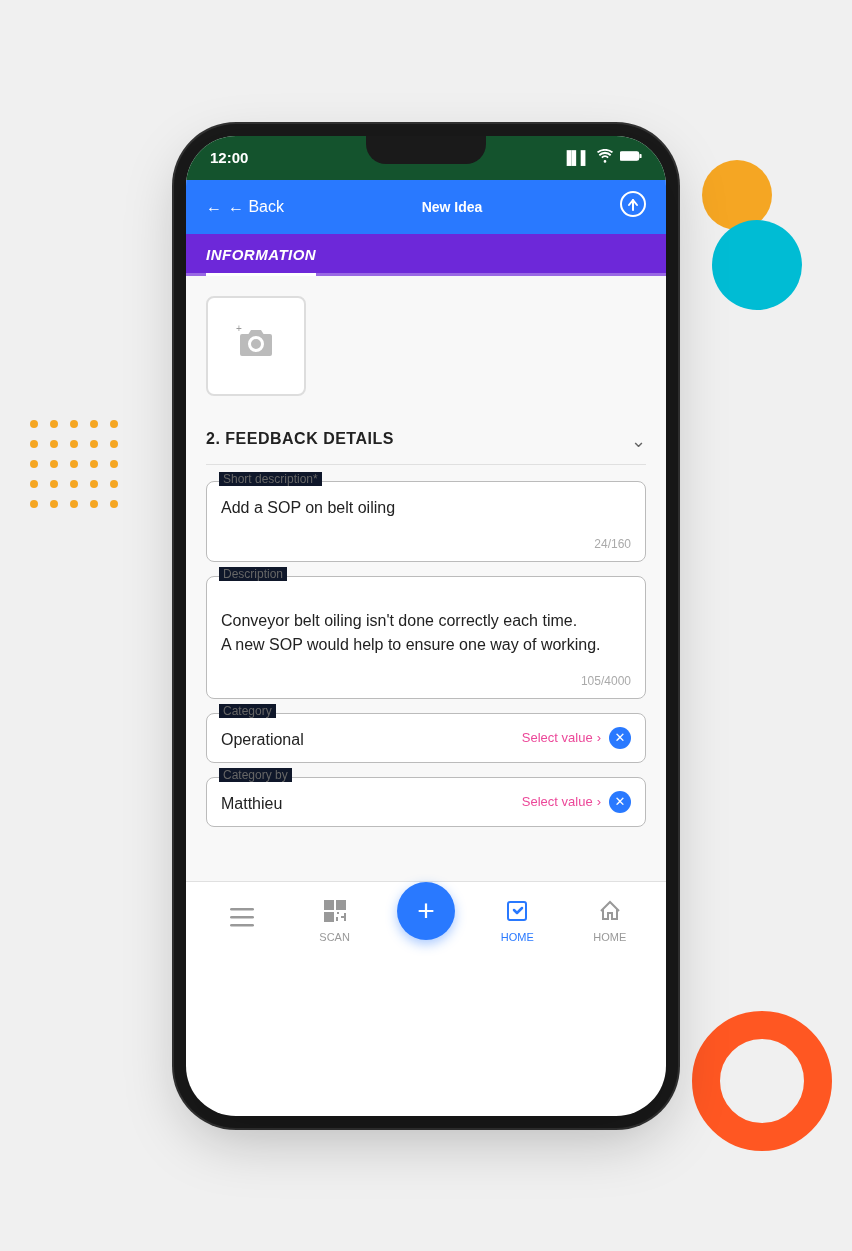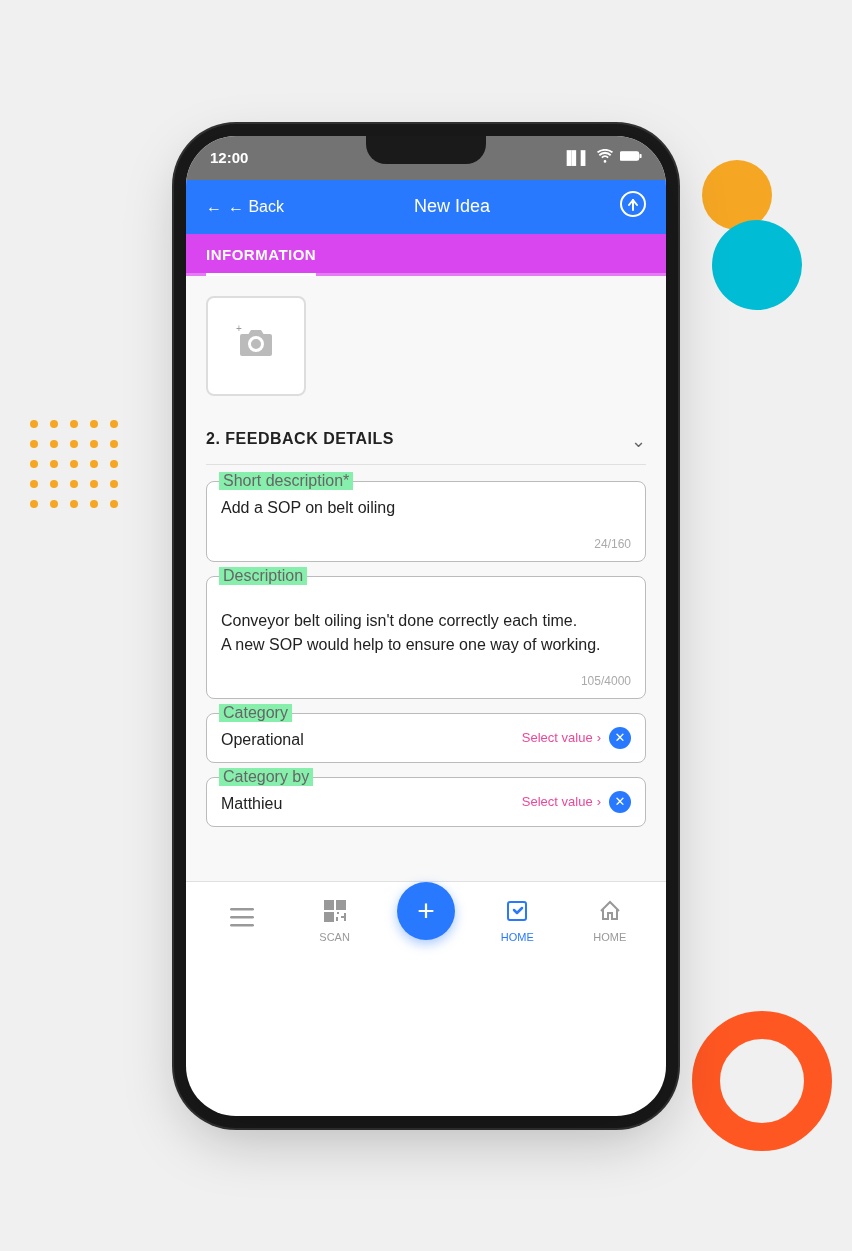--- a/index.html
+++ b/index.html
@@ -66,21 +66,21 @@
       background: #fff;
       border-radius: 50px;
       box-shadow: 0 20px 60px rgba(0,0,0,0.25), 0 0 0 12px #1a1a1a, 0 0 0 14px #333;
       overflow: hidden;
       position: relative;
       z-index: 10;
     }
 
     
     .status-bar {
-      background: #737373;
+      background: #14532d;
       height: 44px;
       display: flex;
       align-items: center;
       justify-content: space-between;
       padding: 0 24px;
     }
     .status-time {
       color: white;
       font-size: 15px;
       font-weight: 600;
@@ -120,35 +120,36 @@
       display: flex;
       align-items: center;
       gap: 4px;
       color: white;
       font-size: 16px;
       font-weight: 500;
       cursor: pointer;
     }
     .header-title {
       color: white;
-      font-size: 18px;
-      font-weight: 400;
+      font-size: 14px;
+      font-weight: 700;
     }
     .upload-icon {
       color: white;
       font-size: 22px;
     }
 
     
     .tab-header {
-      background: #d946ef;
+      background: #6d28d9;
       padding: 0 20px 0 20px;
       display: flex;
       align-items: center;
       border-bottom: 3px solid rgba(255,255,255,0.3);
+      font-style: italic;
     }
     .tab-item {
       color: white;
       font-size: 15px;
       font-weight: 700;
       padding: 12px 0 10px 0;
       letter-spacing: 0.5px;
       border-bottom: 3px solid white;
       margin-bottom: -3px;
     }
@@ -208,23 +209,23 @@
       border: 1.5px solid #bbb;
       border-radius: 8px;
       padding: 10px 14px;
       background: white;
       position: relative;
     }
     .field-label {
       position: absolute;
       top: -10px;
       left: 12px;
-      background: #86efac;
+      background: #0f172a;
       padding: 0 4px;
-      font-size: 16px;
+      font-size: 12px;
       color: #666;
     }
     .field-value {
       font-size: 16px;
       color: #222;
       line-height: 1.5;
       padding-top: 4px;
     }
     .field-counter {
       text-align: right;

